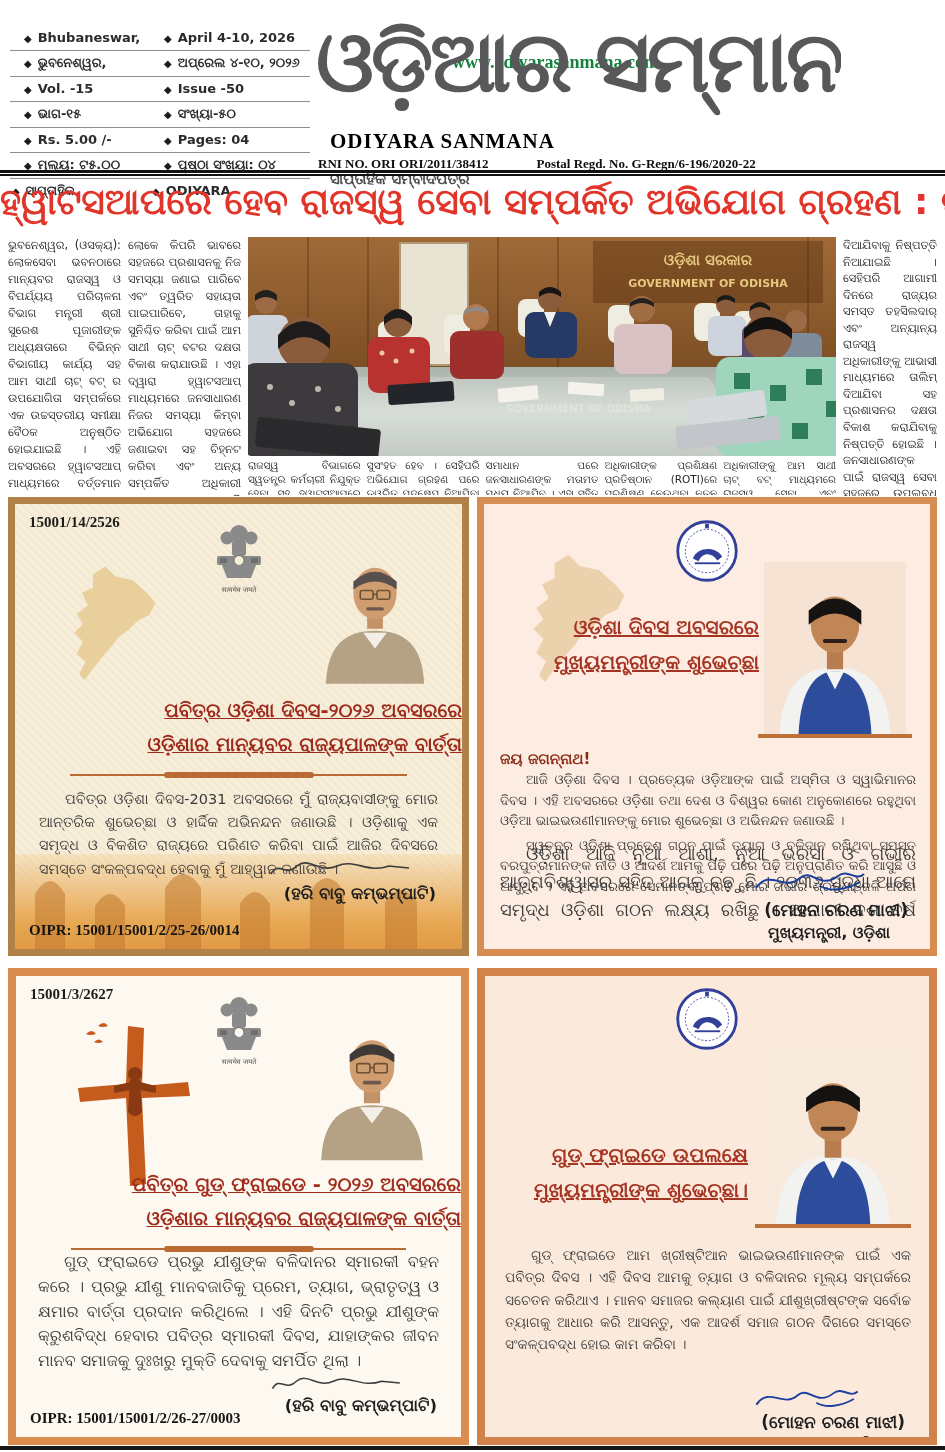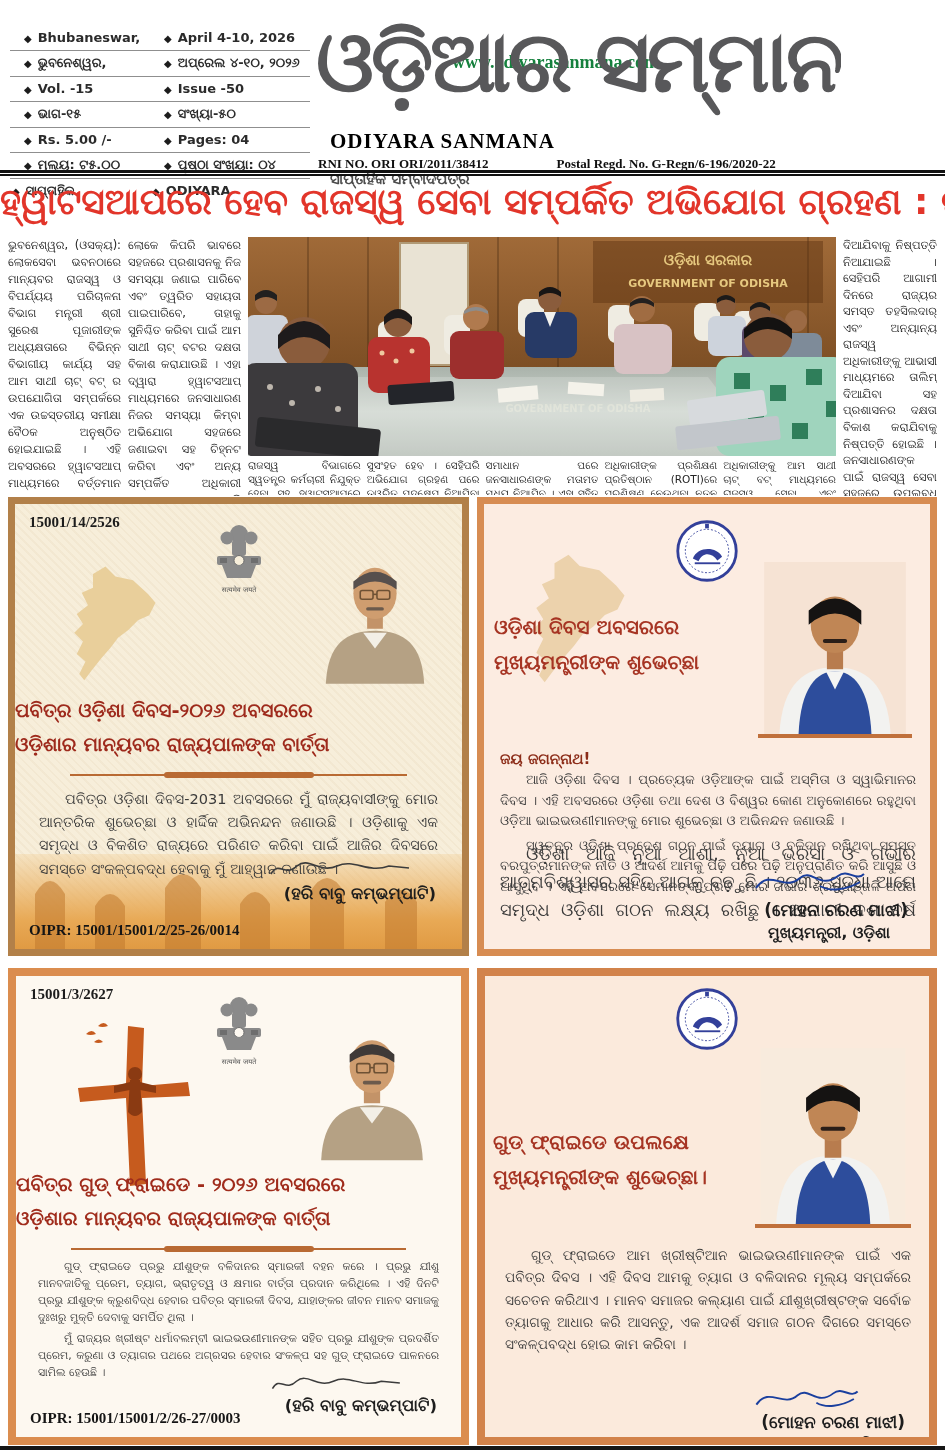--- a/index.html
+++ b/index.html
@@ -14,21 +14,21 @@
   .mast-row:last-child{border-bottom:none;padding-left:2px;}
   .mast-cell-l{width:140px;display:flex;gap:6px;align-items:baseline;}
   .mast-cell-r{flex:1;display:flex;gap:6px;align-items:baseline;}
   .blt{font-size:10px;color:#1c1c1c;}
   .mast-website{position:absolute;left:452px;top:8px;font-weight:700;font-size:18px;color:#15803d;margin-top:44px;}
   .mast-title{position:absolute;left:316px;top:16px;max-width:600px;height:112px;overflow:hidden;
               font-size:84px;line-height:1.1;font-weight:700;color:#58585a;letter-spacing:-3px;white-space:nowrap;}
   .mast-sub{position:absolute;left:330px;top:129px;display:flex;gap:16px;align-items:baseline;flex-direction:column;}
   .mast-sub-en{font-family:"Liberation Serif",serif;font-weight:700;font-size:21px;color:#000;letter-spacing:1px;}
   .mast-sub-od{font-size:15px;font-weight:600;color:#4c4c4c;}
-  .mast-reg{position:absolute;left:318px;top:156px;display:flex;gap:68px;
+  .mast-reg{position:absolute;left:318px;top:156px;display:flex;gap:48px;
             font-family:"Liberation Serif",serif;font-weight:700;font-size:13px;color:#101010;}
   .double-rule{position:absolute;left:0;top:170px;width:945px;height:6px;
                border-top:3px solid #111;border-bottom:2px solid #111;box-sizing:border-box;}
 
   
   .headline{position:absolute;left:0;top:181px;width:945px;height:52px;text-align:center;
             font-size:36px;font-weight:700;color:#e2352a;white-space:nowrap;overflow:hidden;}
 
   
   .article{position:absolute;left:8px;top:237px;width:929px;height:259px;display:flex;gap:7px;}
@@ -45,21 +45,21 @@
   .ad1{left:0;top:0;width:461px;height:459px;border:7px solid #b28049;
        background:#f7eeda;background-image:repeating-linear-gradient(45deg,rgba(187,150,95,.07) 0 2px,transparent 2px 6px);padding-left:48px;}
   .ad2{left:469px;top:0;width:460px;height:459px;border:7px solid #d78c52;background:#fcece1;}
   .ad3{left:0;top:471px;width:461px;height:477px;border:8px solid #db8d4f;background:#fdf8f0;}
   .ad4{left:469px;top:471px;width:460px;height:477px;border:8px solid #d2834b;background:#fbeadc;}
 
   .ad-corner{position:absolute;left:14px;top:10px;font-family:"Liberation Serif",serif;
              font-weight:700;font-size:15px;color:#1c1c1c;}
   .ad-emblem{position:absolute;left:50%;transform:translateX(-50%);top:14px;}
   .ad-map{position:absolute;}
-  .ad-head{position:absolute;left:0;width:100%;text-align:left;color:#9e2a1c;font-weight:700;}
+  .ad-head{position:absolute;left:0;width:100%;text-align:right;color:#9e2a1c;font-weight:700;text-decoration:underline;}
   .ad-head div{margin:0 0 13px 0;}
   .ad-divider{position:absolute;height:2px;background:#b96a33;}
   .ad-divider::after{content:"";position:absolute;left:50%;top:-2px;transform:translateX(-50%);
                      width:150px;height:6px;background:#b96a33;border-radius:3px;}
   .ad-body{position:absolute;text-align:justify;color:#3a3a3a;overflow:hidden;}
   .ad-body p{margin:0 0 4px 0;text-indent:26px;}
   .ad-sign{position:absolute;}
   .ad-signer{position:absolute;font-weight:700;color:#1d1d1d;}
   .ad-signer-title{position:absolute;font-weight:700;color:#1d1d1d;}
   .ad-oipr{position:absolute;left:14px;bottom:10px;font-family:"Liberation Serif",serif;
@@ -426,40 +426,40 @@
         <rect x="45" y="45" width="13" height="9" rx="2" fill="none" stroke="#6d5134" stroke-width="1.6"></rect>
         <rect x="62" y="45" width="13" height="9" rx="2" fill="none" stroke="#6d5134" stroke-width="1.6"></rect>
         <line x1="58" y1="49" x2="62" y2="49" stroke="#6d5134" stroke-width="1.6"></line>
         <rect x="51" y="62" width="18" height="3.5" rx="1.7" fill="#6b5a4c"></rect>
       </svg>
       <div class="ad-head" style="top:198px;font-size:19.5px;line-height:1.1;color:#a02c1c;">
         <div>ପବିତ୍ର ଗୁଡ୍ ଫ୍ରାଇଡେ - ୨୦୨୬ ଅବସରରେ</div>
         <div>ଓଡ଼ିଶାର ମାନ୍ୟବର ରାଜ୍ୟପାଳଙ୍କ ବାର୍ତ୍ତା</div>
       </div>
       <div class="ad-divider" style="top:272px;left:55px;width:335px;"></div>
-      <div class="ad-body" style="top:282px;left:22px;right:22px;height:128px;font-size:11px;line-height:1.55;">
+      <div class="ad-body" style="top:274px;left:22px;right:22px;height:128px;font-size:16px;line-height:1.55;">
         <p>ଗୁଡ୍ ଫ୍ରାଇଡେ ପ୍ରଭୁ ଯୀଶୁଙ୍କ ବଳିଦାନର ସ୍ମାରକୀ ବହନ କରେ । ପ୍ରଭୁ ଯୀଶୁ ମାନବଜାତିକୁ ପ୍ରେମ, ତ୍ୟାଗ, ଭ୍ରାତୃତ୍ୱ ଓ କ୍ଷମାର ବାର୍ତ୍ତା ପ୍ରଦାନ କରିଥିଲେ । ଏହି ଦିନଟି ପ୍ରଭୁ ଯୀଶୁଙ୍କ କ୍ରୁଶବିଦ୍ଧ ହେବାର ପବିତ୍ର ସ୍ମାରକୀ ଦିବସ, ଯାହାଙ୍କର ଜୀବନ ମାନବ ସମାଜକୁ ଦୁଃଖରୁ ମୁକ୍ତି ଦେବାକୁ ସମର୍ପିତ ଥିଲା ।</p>
         <p>ମୁଁ ରାଜ୍ୟର ଖ୍ରୀଷ୍ଟ ଧର୍ମାବଲମ୍ବୀ ଭାଇଭଉଣୀମାନଙ୍କ ସହିତ ପ୍ରଭୁ ଯୀଶୁଙ୍କ ପ୍ରଦର୍ଶିତ ପ୍ରେମ, କରୁଣା ଓ ତ୍ୟାଗର ପଥରେ ଅଗ୍ରସର ହେବାର ସଂକଳ୍ପ ସହ ଗୁଡ୍ ଫ୍ରାଇଡେ ପାଳନରେ ସାମିଲ ହେଉଛି ।</p>
       </div>
       <svg class="ad-sign" style="right:48px;top:396px;" width="150" height="24" viewBox="0 0 150 26">
         <path d="M4,18 C12,4 18,22 30,10 C42,0 52,18 70,10 C88,2 100,18 122,10 L142,12" fill="none" stroke="#3c3c3c" stroke-width="1.6"></path>
       </svg>
       <div class="ad-signer" style="right:24px;top:420px;font-size:16.5px;">(ହରି ବାବୁ କମ୍ଭମ୍ପାଟି)</div>
       <div class="ad-oipr">OIPR: 15001/15001/2/26-27/0003</div>
     </div>
 
     <div class="ad ad4">
       <svg class="ad-emblem" width="66" height="66" viewBox="0 0 70 70" style="top:10px;">
         <circle cx="35" cy="35" r="31" fill="#ffffff" stroke="#33409a" stroke-width="3"></circle>
         <circle cx="35" cy="35" r="23" fill="none" stroke="#33409a" stroke-width="1" stroke-dasharray="2,2"></circle>
         <rect x="33" y="6" width="4" height="5" fill="#33409a"></rect>
         <path d="M20,43 C25,30 45,30 51,41 L46,45 C40,36 30,36 26,46 Z" fill="#33409a"></path>
         <line x1="22" y1="48" x2="49" y2="48" stroke="#33409a" stroke-width="2"></line>
       </svg>
-      <div class="ad-head" style="left:8px;top:155px;width:255px;font-size:20px;line-height:1.1;color:#a63423;">
+      <div class="ad-head" style="left:8px;top:168px;width:255px;font-size:20px;line-height:1.1;color:#a63423;">
         <div>ଗୁଡ୍ ଫ୍ରାଇଡେ ଉପଲକ୍ଷେ</div>
         <div>ମୁଖ୍ୟମନ୍ତ୍ରୀଙ୍କ ଶୁଭେଚ୍ଛା।</div>
       </div>
       <svg class="ad-sign" style="right:20px;top:72px;" width="152" height="176" viewBox="0 0 140 170">
         <rect x="0" y="0" width="140" height="170" fill="#f8ebdd"></rect>
         <path d="M15,170 C18,120 40,104 70,104 C100,104 122,120 125,170 Z" fill="#f2f2f0"></path>
         <path d="M34,170 C36,124 52,108 70,108 C88,108 104,124 106,170 Z" fill="#2d4d9c"></path>
         <polygon points="61,108 70,126 79,108" fill="#f5f5f3"></polygon>
         <rect x="62" y="86" width="16" height="20" fill="#b87c4e"></rect>
         <ellipse cx="70" cy="62" rx="24" ry="28" fill="#c08655"></ellipse>

